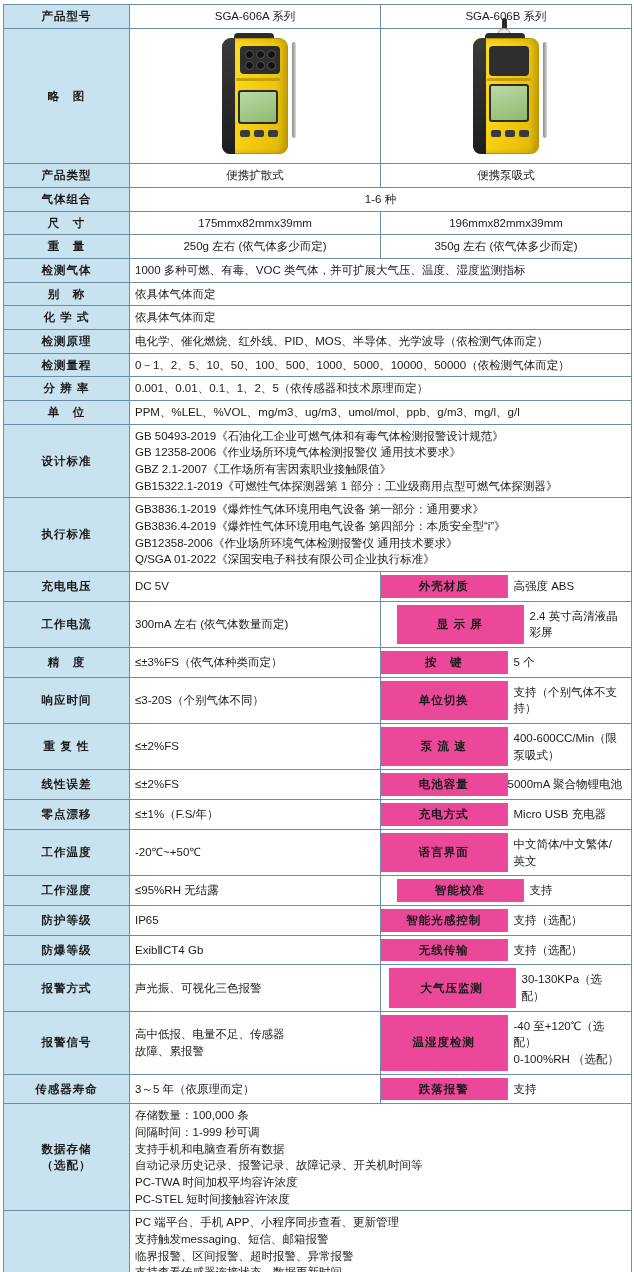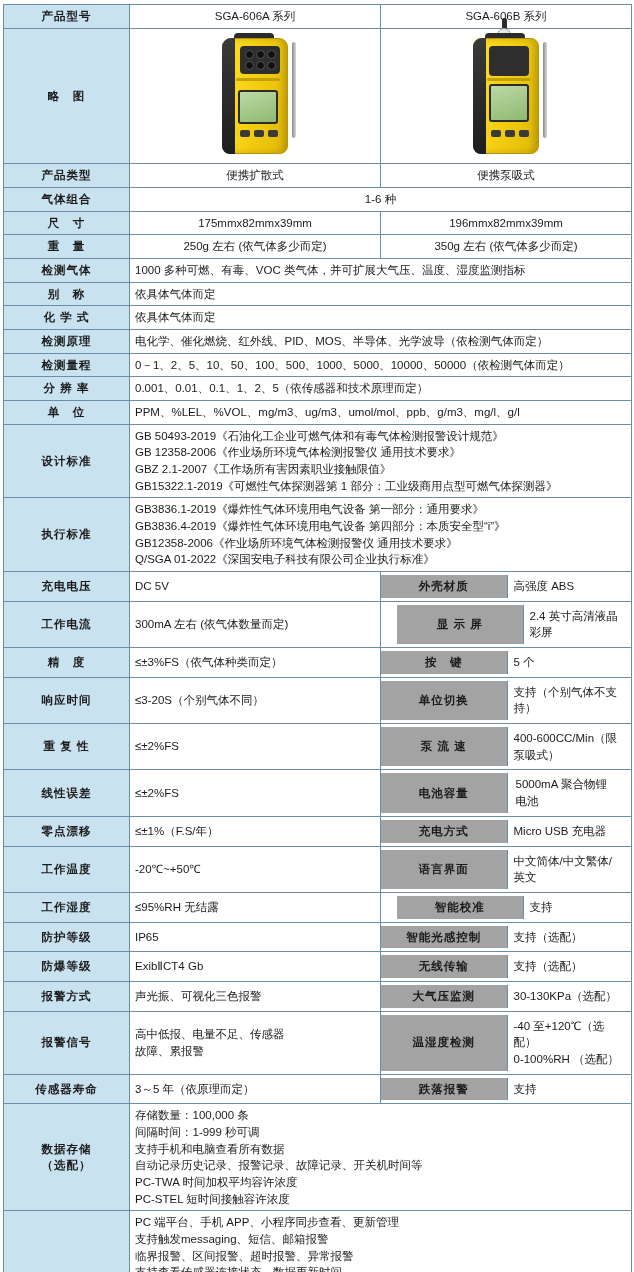--- a/index.html
+++ b/index.html
@@ -30,21 +30,21 @@
   }
   td.lbl {
     background: #c9e2f0;
     text-align: center;
     font-weight: bold;
     color: #0d2b3d;
     letter-spacing: 1px;
     width: 126px;
   }
   td.lbl2 {
-    background: #a3a3a3;
+    background: #ec4899;
     text-align: center;
     font-weight: bold;
     color: #0d2b3d;
     letter-spacing: 1px;
   }
   td.val { background: #ffffff; text-align: left; }
   td.ctr { text-align: center; }
   td.multi { line-height: 1.6; }
   .imgcell { background:#ffffff; text-align:center; padding: 6px 0 8px; }
   .devwrap { display:inline-block; }
@@ -321,21 +321,21 @@
           <td class="val">≤±2%FS</td>
           <td class="val" style="padding-left:0">
             <table style="width:100%;border-collapse:collapse;table-layout:fixed">
               <colgroup>
                 <col style="width:126px">
                 <col>
               </colgroup>
               <tbody>
                 <tr>
                   <td class="lbl2" style="border:0;border-right:1px solid #6b8ea8;padding:3px 4px">电池容量</td>
-                  <td class="val" style="border:0;padding:3px 8px">5000mA 聚合物锂电池</td>
+                  <td class="val" style="border:0;padding:3px 0">5000mA 聚合物锂电池</td>
                 </tr>
               </tbody>
             </table>
           </td>
         </tr>
         <tr>
           <td class="lbl">零点漂移</td>
           <td class="val">≤±1%（F.S/年）</td>
           <td class="val" style="padding-left:0">
             <table style="width:100%;border-collapse:collapse;table-layout:fixed">
@@ -420,21 +420,21 @@
                   <td class="lbl2" style="border:0;border-right:1px solid #6b8ea8;padding:3px 4px">无线传输</td>
                   <td class="val" style="border:0;padding:3px 6px">支持（选配）</td>
                 </tr>
               </tbody>
             </table>
           </td>
         </tr>
         <tr>
           <td class="lbl">报警方式</td>
           <td class="val">声光振、可视化三色报警</td>
-          <td class="val" style="padding-left:0">
+          <td class="val" style="padding-left:8px">
             <table style="width:100%;border-collapse:collapse;table-layout:fixed">
               <colgroup>
                 <col style="width:126px">
                 <col>
               </colgroup>
               <tbody>
                 <tr>
                   <td class="lbl2" style="border:0;border-right:1px solid #6b8ea8;padding:3px 4px">大气压监测</td>
                   <td class="val" style="border:0;padding:3px 6px">30-130KPa（选配）</td>
                 </tr>

